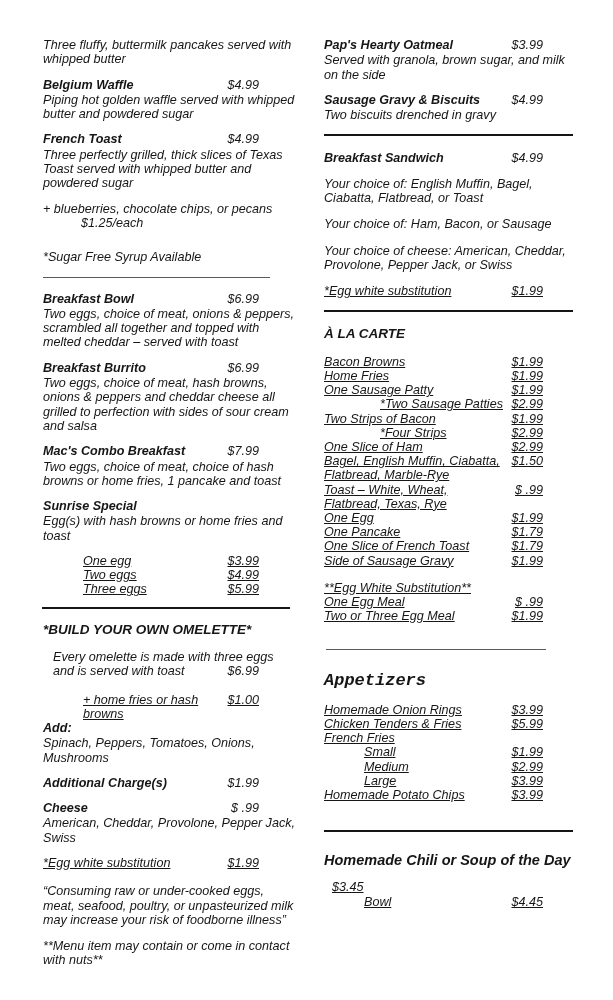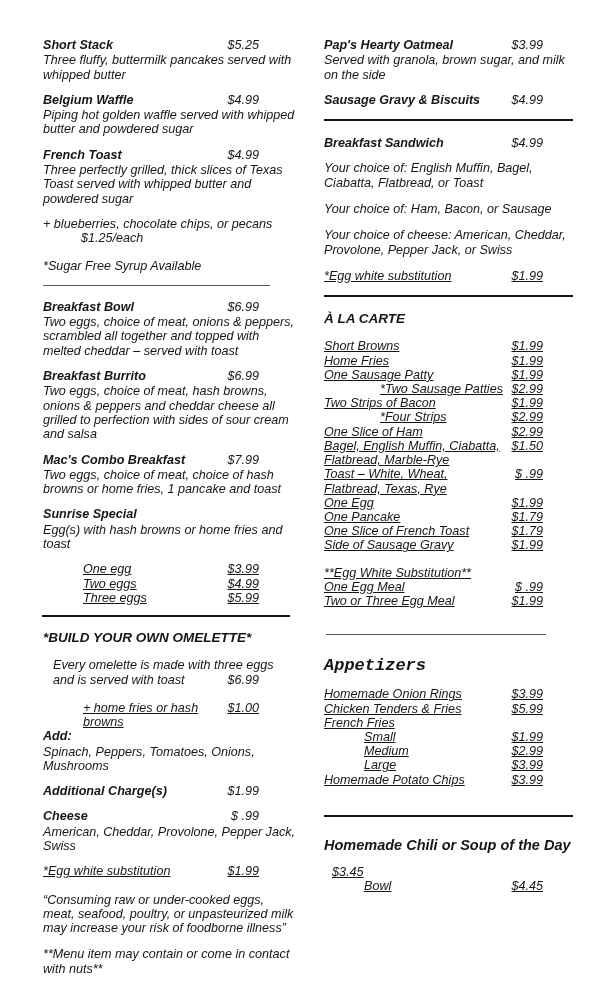--- a/index.html
+++ b/index.html
@@ -14,21 +14,21 @@
   .col.left{width:254px;margin-left:43px;}
   .col.right{width:256px;margin-left:27px;}
 
   .dish{margin-bottom:11px;}
   .dish-head{display:flex;justify-content:space-between;align-items:flex-start;font-weight:bold;margin-bottom:1px;}
   .left .dish-head{width:216px;}
   .right .dish-head{width:219px;}
   .dish-price{font-weight:normal;}
 
   .note{margin-bottom:12px;}
-  .note2{margin-bottom:13px;}
+  .note2{margin-bottom:20px;}
   .note2 .sub{padding-left:38px;}
 
   .notep{position:relative;margin-bottom:14px;margin-left:10px;}
   .notep .prc-abs{position:absolute;bottom:0;}
   .left .notep .prc-abs{right:38px;}
 
   .title{font-weight:bold;margin-bottom:13px;}
   .title.sm{font-size:13.5px;}
   .title.md{font-size:14.5px;}
   .title.lg{font-size:17px;margin-bottom:14px;font-family:Liberation Mono, monospace;}
@@ -52,24 +52,20 @@
   .row .prc{margin-left:8px;white-space:nowrap;}
   .row.i1 .lbl{padding-left:40px;}
   .row.i2 .lbl{padding-left:56px;}
 </style>
 </head>
 <body>
 
 <div class="page">
     <div class="col left">
       <div class="dish">
-        <div class="dish-head">
-          <span class="dish-name">Short Stack</span>
-          <span class="dish-price">$5.25</span>
-        </div>
         <div class="dish-desc">Three fluffy, buttermilk pancakes served with whipped butter</div>
       </div>
       <div class="dish">
         <div class="dish-head">
           <span class="dish-name">Belgium Waffle</span>
           <span class="dish-price">$4.99</span>
         </div>
         <div class="dish-desc">Piping hot golden waffle served with whipped butter and powdered sugar</div>
       </div>
       <div class="dish">
@@ -169,20 +165,21 @@
           <span class="dish-name">Pap's Hearty Oatmeal</span>
           <span class="dish-price">$3.99</span>
         </div>
         <div class="dish-desc">Served with granola, brown sugar, and milk on the side</div>
       </div>
       <div class="dish">
         <div class="dish-head">
           <span class="dish-name">Sausage Gravy &amp; Biscuits</span>
           <span class="dish-price">$4.99</span>
         </div>
+        <div class="dish-desc">Two biscuits drenched in gravy</div>
       </div>
       <hr class="rule thick">
       <div class="dish">
         <div class="dish-head">
           <span class="dish-name">Breakfast Sandwich</span>
           <span class="dish-price">$4.99</span>
         </div>
       </div>
       <div class="note">Your choice of: English Muffin, Bagel, Ciabatta, Flatbread, or Toast</div>
       <div class="note">Your choice of: Ham, Bacon, or Sausage</div>
@@ -190,21 +187,21 @@
       <div class="rows">
         <div class="row">
           <span class="lbl">*Egg white substitution</span>
           <span class="prc">$1.99</span>
         </div>
       </div>
       <hr class="rule thick">
       <div class="title sm">À LA CARTE</div>
       <div class="rows">
         <div class="row">
-          <span class="lbl">Short Browns</span>
+          <span class="lbl">Bacon Browns</span>
           <span class="prc">$1.99</span>
         </div>
         <div class="row">
           <span class="lbl">Home Fries</span>
           <span class="prc">$1.99</span>
         </div>
         <div class="row">
           <span class="lbl">One Sausage Patty</span>
           <span class="prc">$1.99</span>
         </div>

